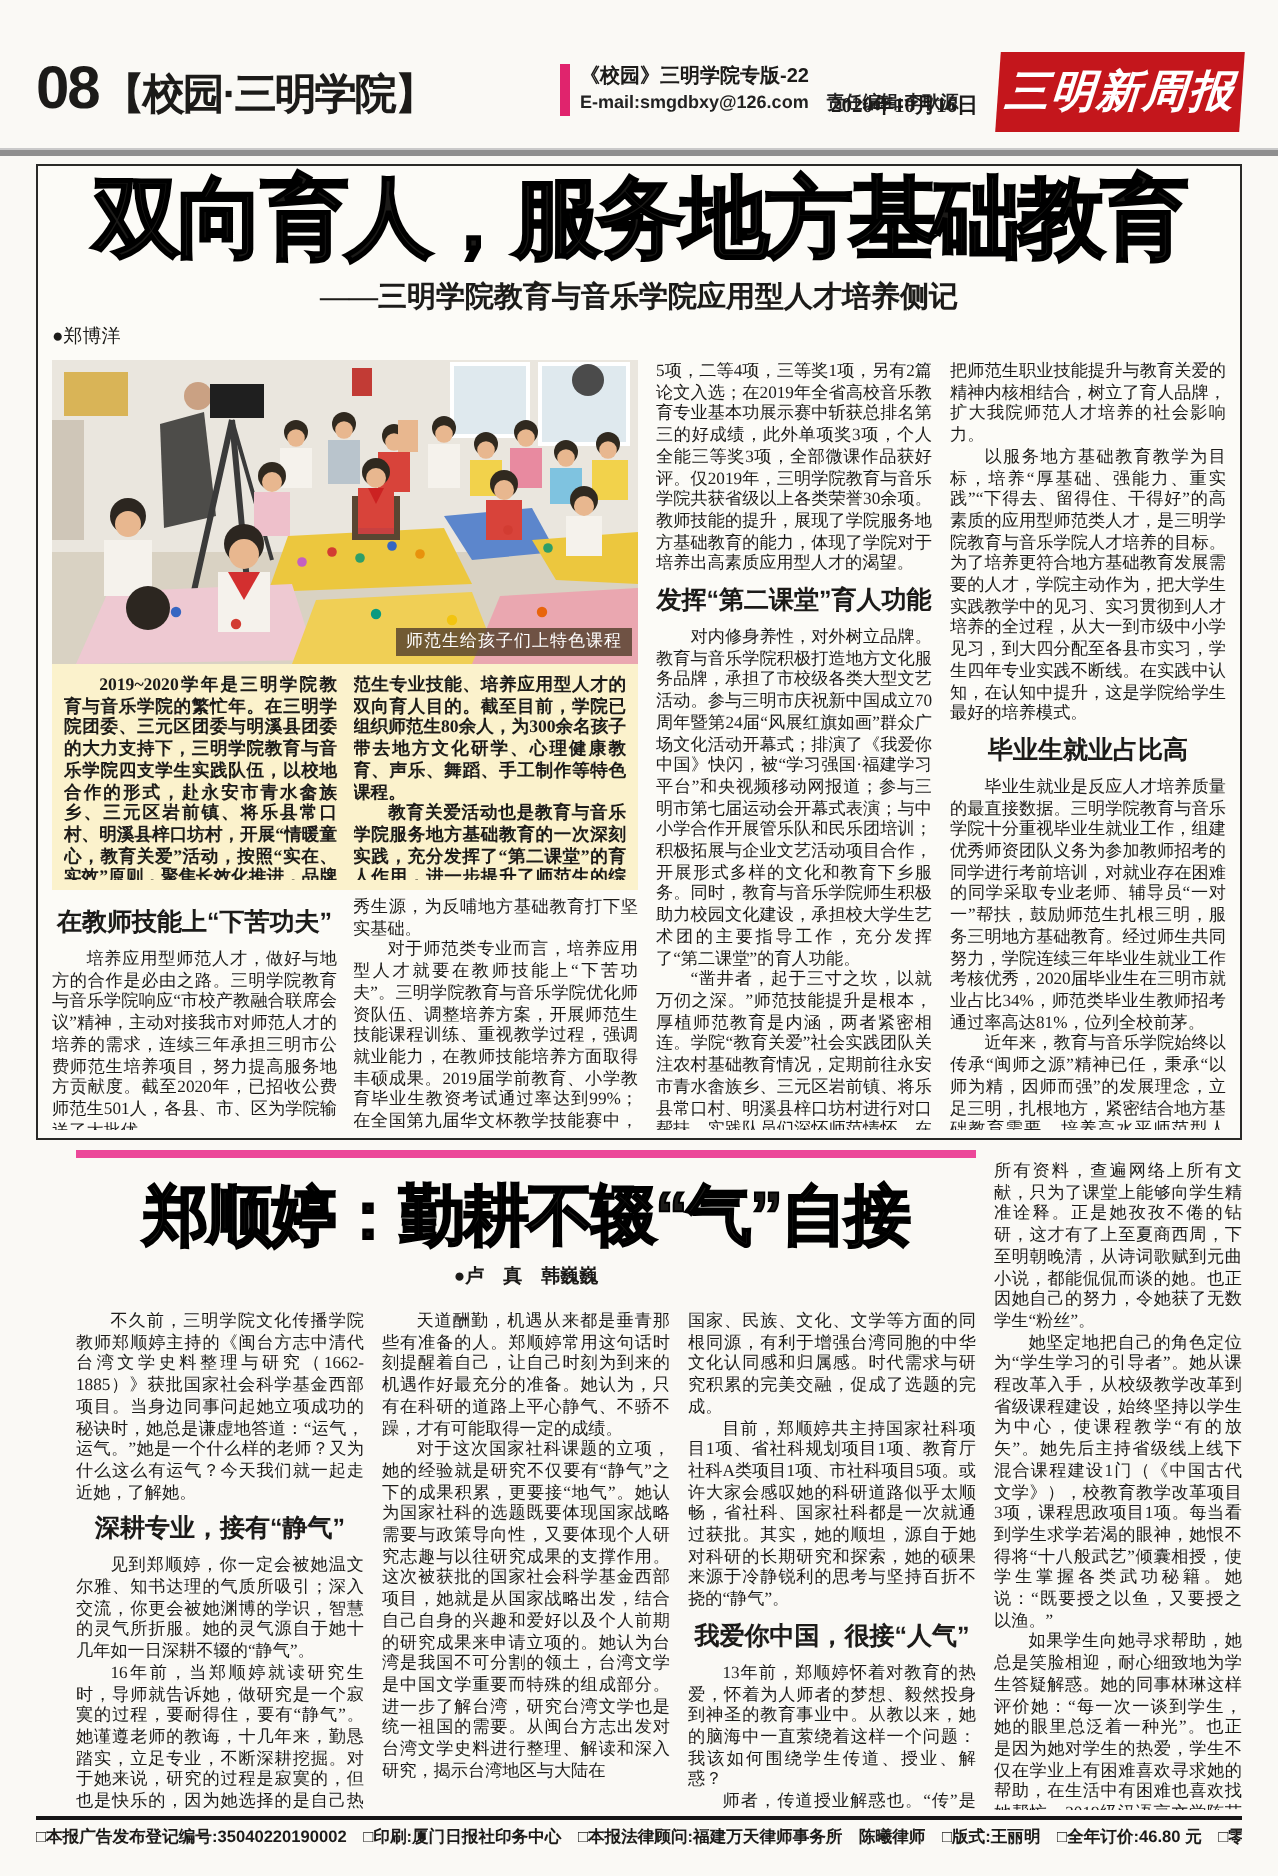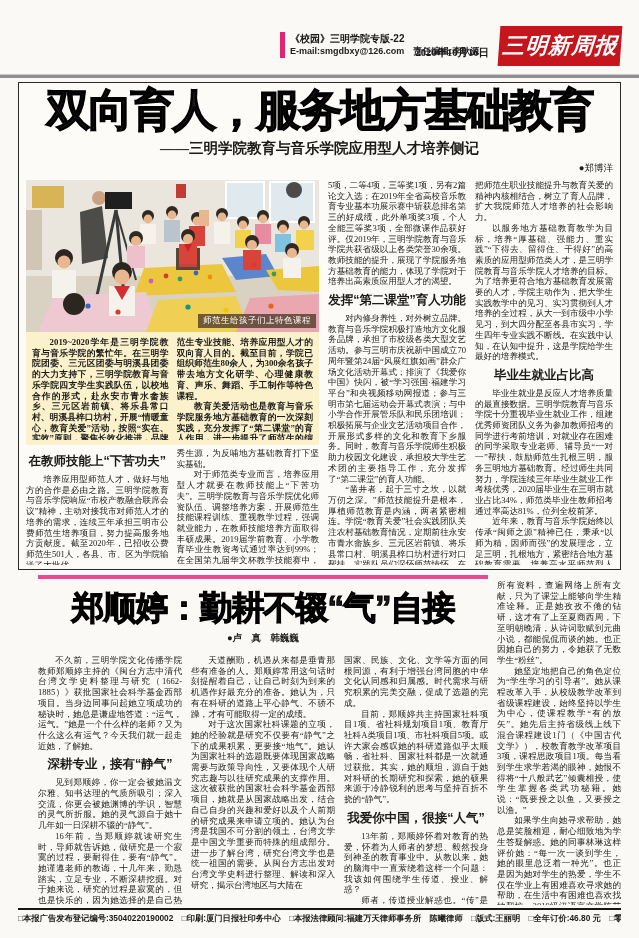--- a/index.html
+++ b/index.html
@@ -21,21 +21,21 @@
             display:flex;align-items:center;justify-content:center;
             font-family:"Liberation Sans","DejaVu Sans",sans-serif;font-weight:900;font-style:italic;
             font-size:22px;letter-spacing:1px;transform:skewX(-4deg);}
   .hdr-rule{position:absolute;left:0;top:74px;width:639px;height:3px;background:#8f8f8f;border-top:1px solid #c9c9c9;}
   
   .a1{position:absolute;left:18px;top:82px;width:603px;height:488px;border:1.5px solid #2a2a28;
       box-sizing:border-box;background:#fcfbf7;padding:2px 7px 4px;display:flex;flex-direction:column;}
   .a1-title{font-family:"Liberation Sans","DejaVu Sans",sans-serif;font-weight:900;font-size:44px;line-height:50px;
             text-align:center;letter-spacing:-2px;-webkit-text-stroke:1.2px #000;}
   .a1-sub{text-align:center;font-weight:bold;font-size:14.5px;margin-top:4px;}
-  .a1-auth{text-align:right;font-size:9.5px;margin:4px 0 5px;}
+  .a1-auth{text-align:left;font-size:9.5px;margin:4px 0 5px;}
   .a1-body{flex:1;display:flex;gap:9px;overflow:hidden;}
   .lefthalf{width:293px;flex:none;display:flex;flex-direction:column;}
   .photo{height:152px;position:relative;flex:none;overflow:hidden;}
   .photo svg{display:block;}
   .caption{position:absolute;right:3px;bottom:4px;background:rgba(84,64,44,.82);color:#fff;
            font-family:"Liberation Sans",sans-serif;font-size:8.5px;padding:1px 5px;letter-spacing:.5px;}
   .leadpanel{background:#fbf2cc;flex:none;height:113px;display:flex;gap:8px;padding:5px 6px;box-sizing:border-box;overflow:hidden;}
   .leadcol{flex:1;overflow:hidden;}
   .belowrow{flex:1;display:flex;gap:8px;padding-top:3px;overflow:hidden;justify-content:space-between;}
   .bcol{flex:1;overflow:hidden;}
@@ -58,20 +58,24 @@
   .ftr{position:absolute;left:18px;top:908px;width:603px;border-top:2.5px solid #161616;padding-top:3px;}
   .ftr-text{font-family:"Liberation Sans","DejaVu Sans",sans-serif;font-weight:bold;font-size:8.3px;
             white-space:nowrap;overflow:hidden;letter-spacing:0;}
 </style>
 </head>
 <body>
 
 <div class="page">
 
   <div class="hdr">
+    <div class="hdr-left">
+      <span class="pageno">08</span>
+      <span class="sect">【校园·三明学院】</span>
+    </div>
     <div class="hdr-mid">
       <span class="tick"></span>
       <span class="hdr-mid-lines">
         <span class="ed-note">《校园》三明学院专版-22</span>
         <span class="ed-mail">E-mail:smgdbxy@126.com　责任编辑:李耿源</span>
       </span>
     </div>
     <span class="hdr-date">2020年10月16日</span>
     <div class="masthead">三明新周报</div>
   </div>

